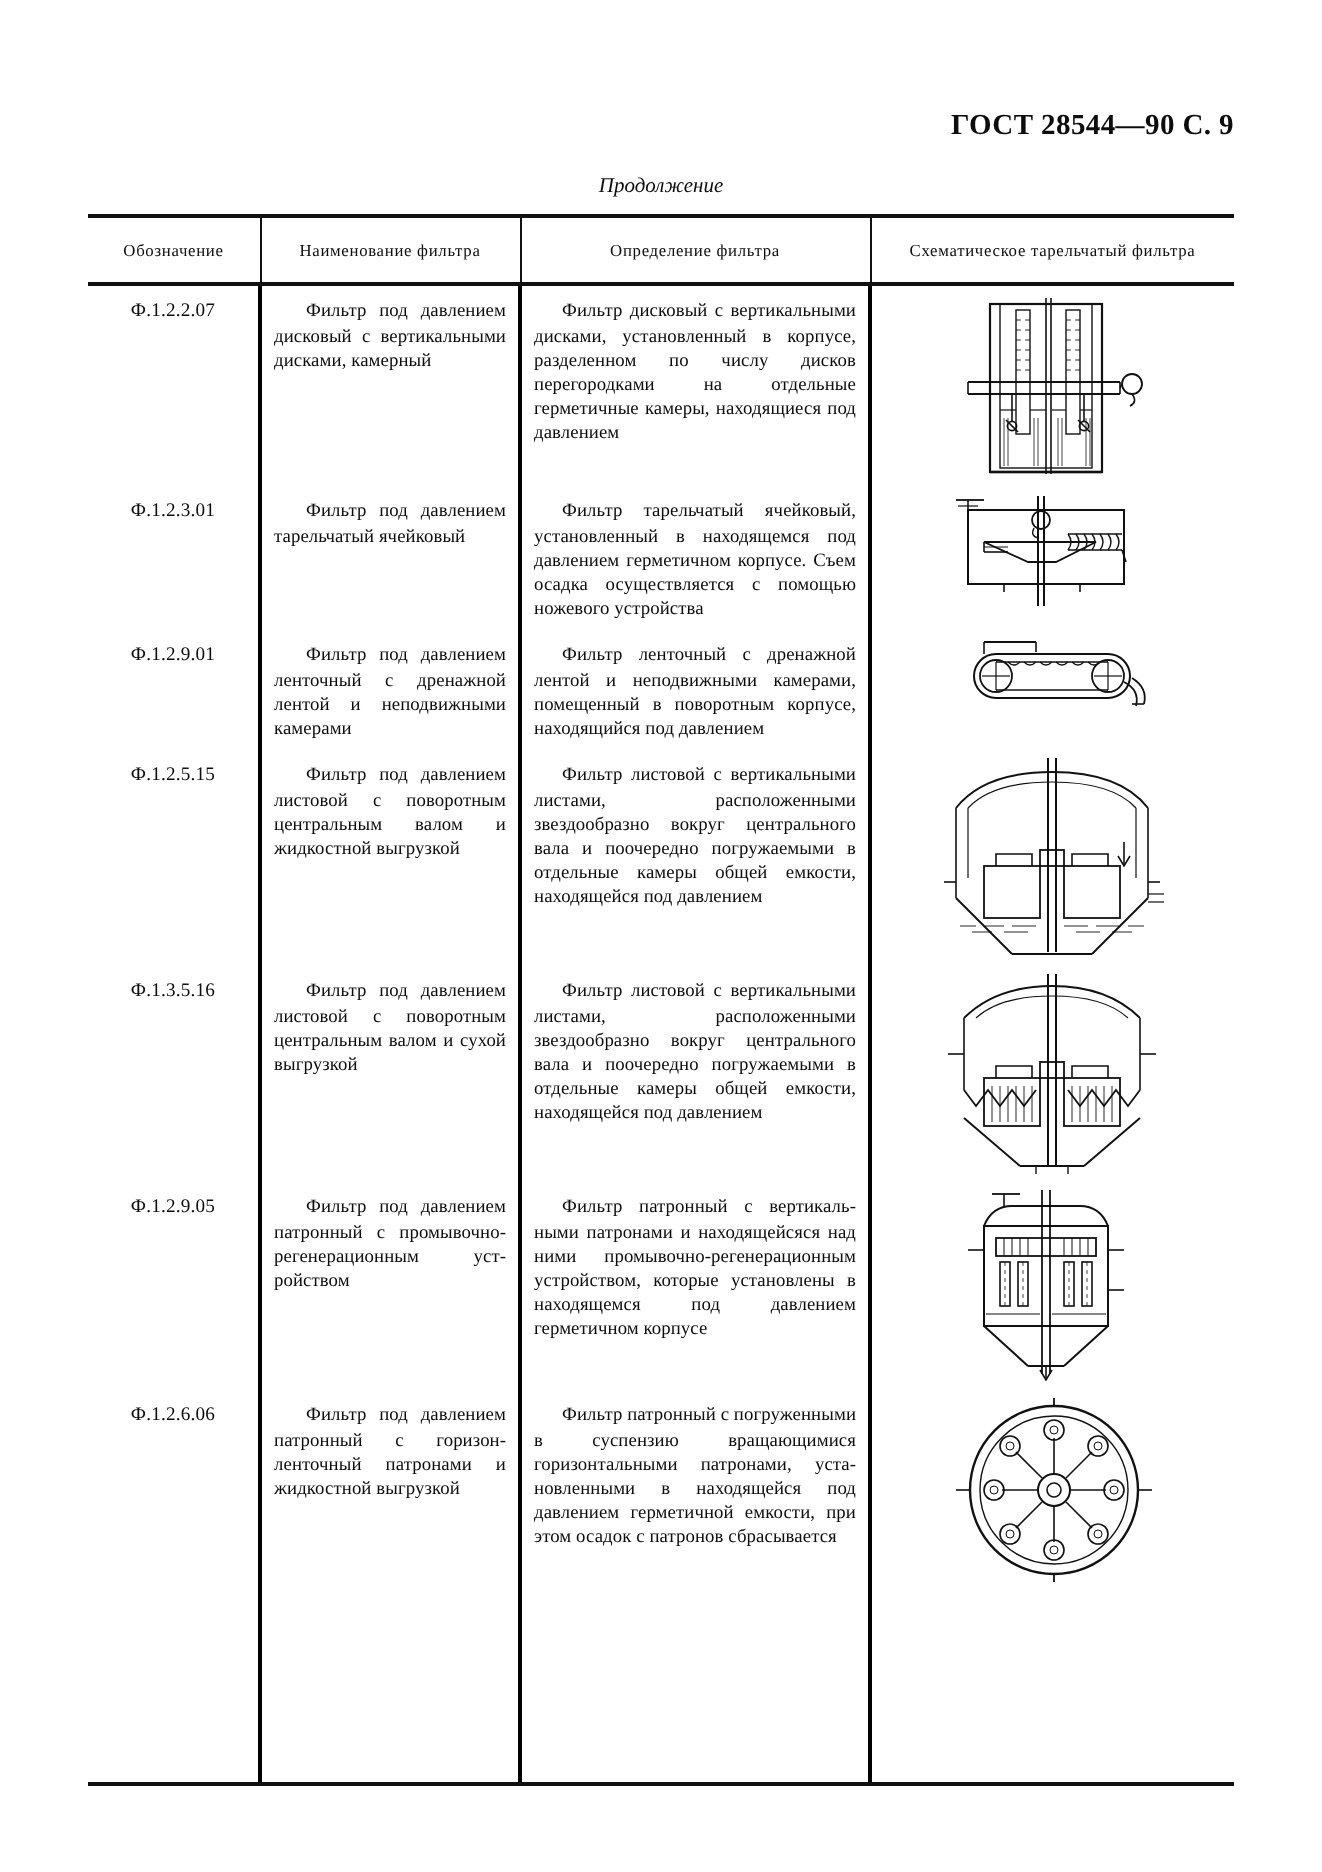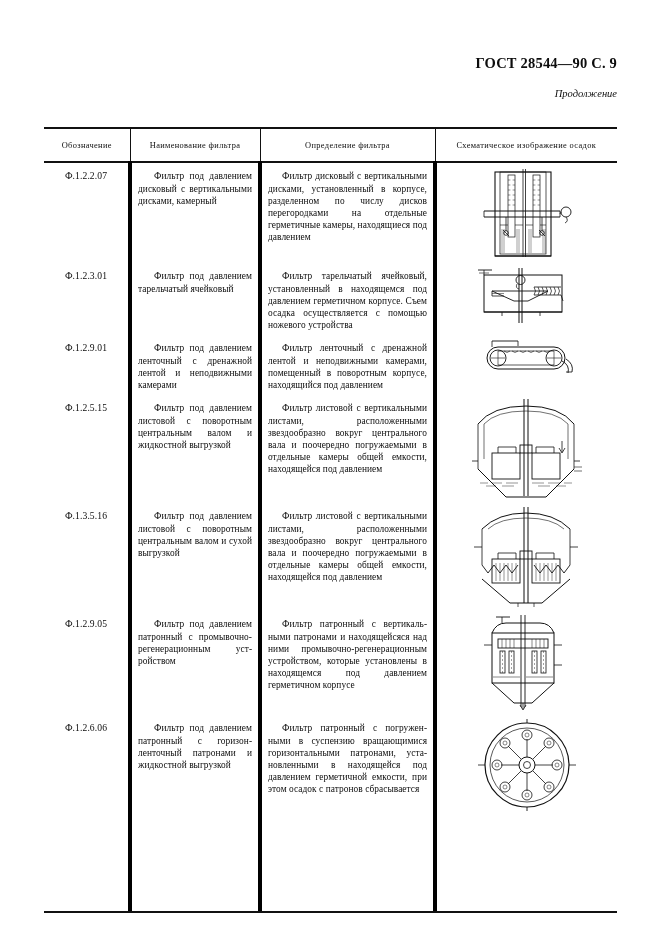--- a/index.html
+++ b/index.html
@@ -31,31 +31,30 @@
     text-align: right;
     font-size: 14.5px;
     font-weight: bold;
     letter-spacing: 0.2px;
   }
   .continuation {
     position: absolute;
     left: 44px;
     top: 88px;
     width: 573px;
-    text-align: right;
+    text-align: center;
     font-size: 10.5px;
     font-style: italic;
   }
   
   .tbl-wrap {
     position: absolute;
     left: 44px;
     top: 107px;
     width: 573px;
-    margin-top: 20px;
   }
   table.gost {
     border-collapse: collapse;
     width: 573px;
     table-layout: fixed;
   }
   table.gost col.c1 { width: 86px; }
   table.gost col.c2 { width: 130px; }
   table.gost col.c3 { width: 175px; }
   table.gost col.c4 { width: 182px; }
@@ -71,21 +70,21 @@
     padding: 11px 4px 10px 4px;
     vertical-align: middle;
     line-height: 1.35;
     text-align: center;
   }
   table.gost thead th.first { border-left: none; }
   table.gost thead th.last { border-right: none; }
 
   table.gost tbody td {
     border-left: 1px solid #111;
-    border-right: 4px solid #000000;
+    border-right: 2px solid #000000;
     vertical-align: top;
     padding: 0;
   }
   table.gost tbody td.first { border-left: none; }
   table.gost tbody td.last { border-right: none; }
 
   .cell-pad { padding: 7px 6px 4px 6px; }
 
   .desig {
     font-size: 9.6px;
@@ -132,21 +131,21 @@
         <col class="c1">
           <col class="c2">
           <col class="c3">
           <col class="c4">
       </colgroup>
       <thead>
         <tr>
           <th class="first">Обозначение</th>
           <th>Наименование фильтра</th>
           <th>Определение фильтра</th>
-          <th class="last">Схематическое изображение осадок</th>
+          <th class="last">Схематическое тарельчатый фильтра</th>
         </tr>
       </thead>
       <tbody>
 
         <tr>
           <td class="first">
             <div class="cell-pad">
                 <div class="desig">Ф.1.2.2.07</div>
               </div>
           </td>

